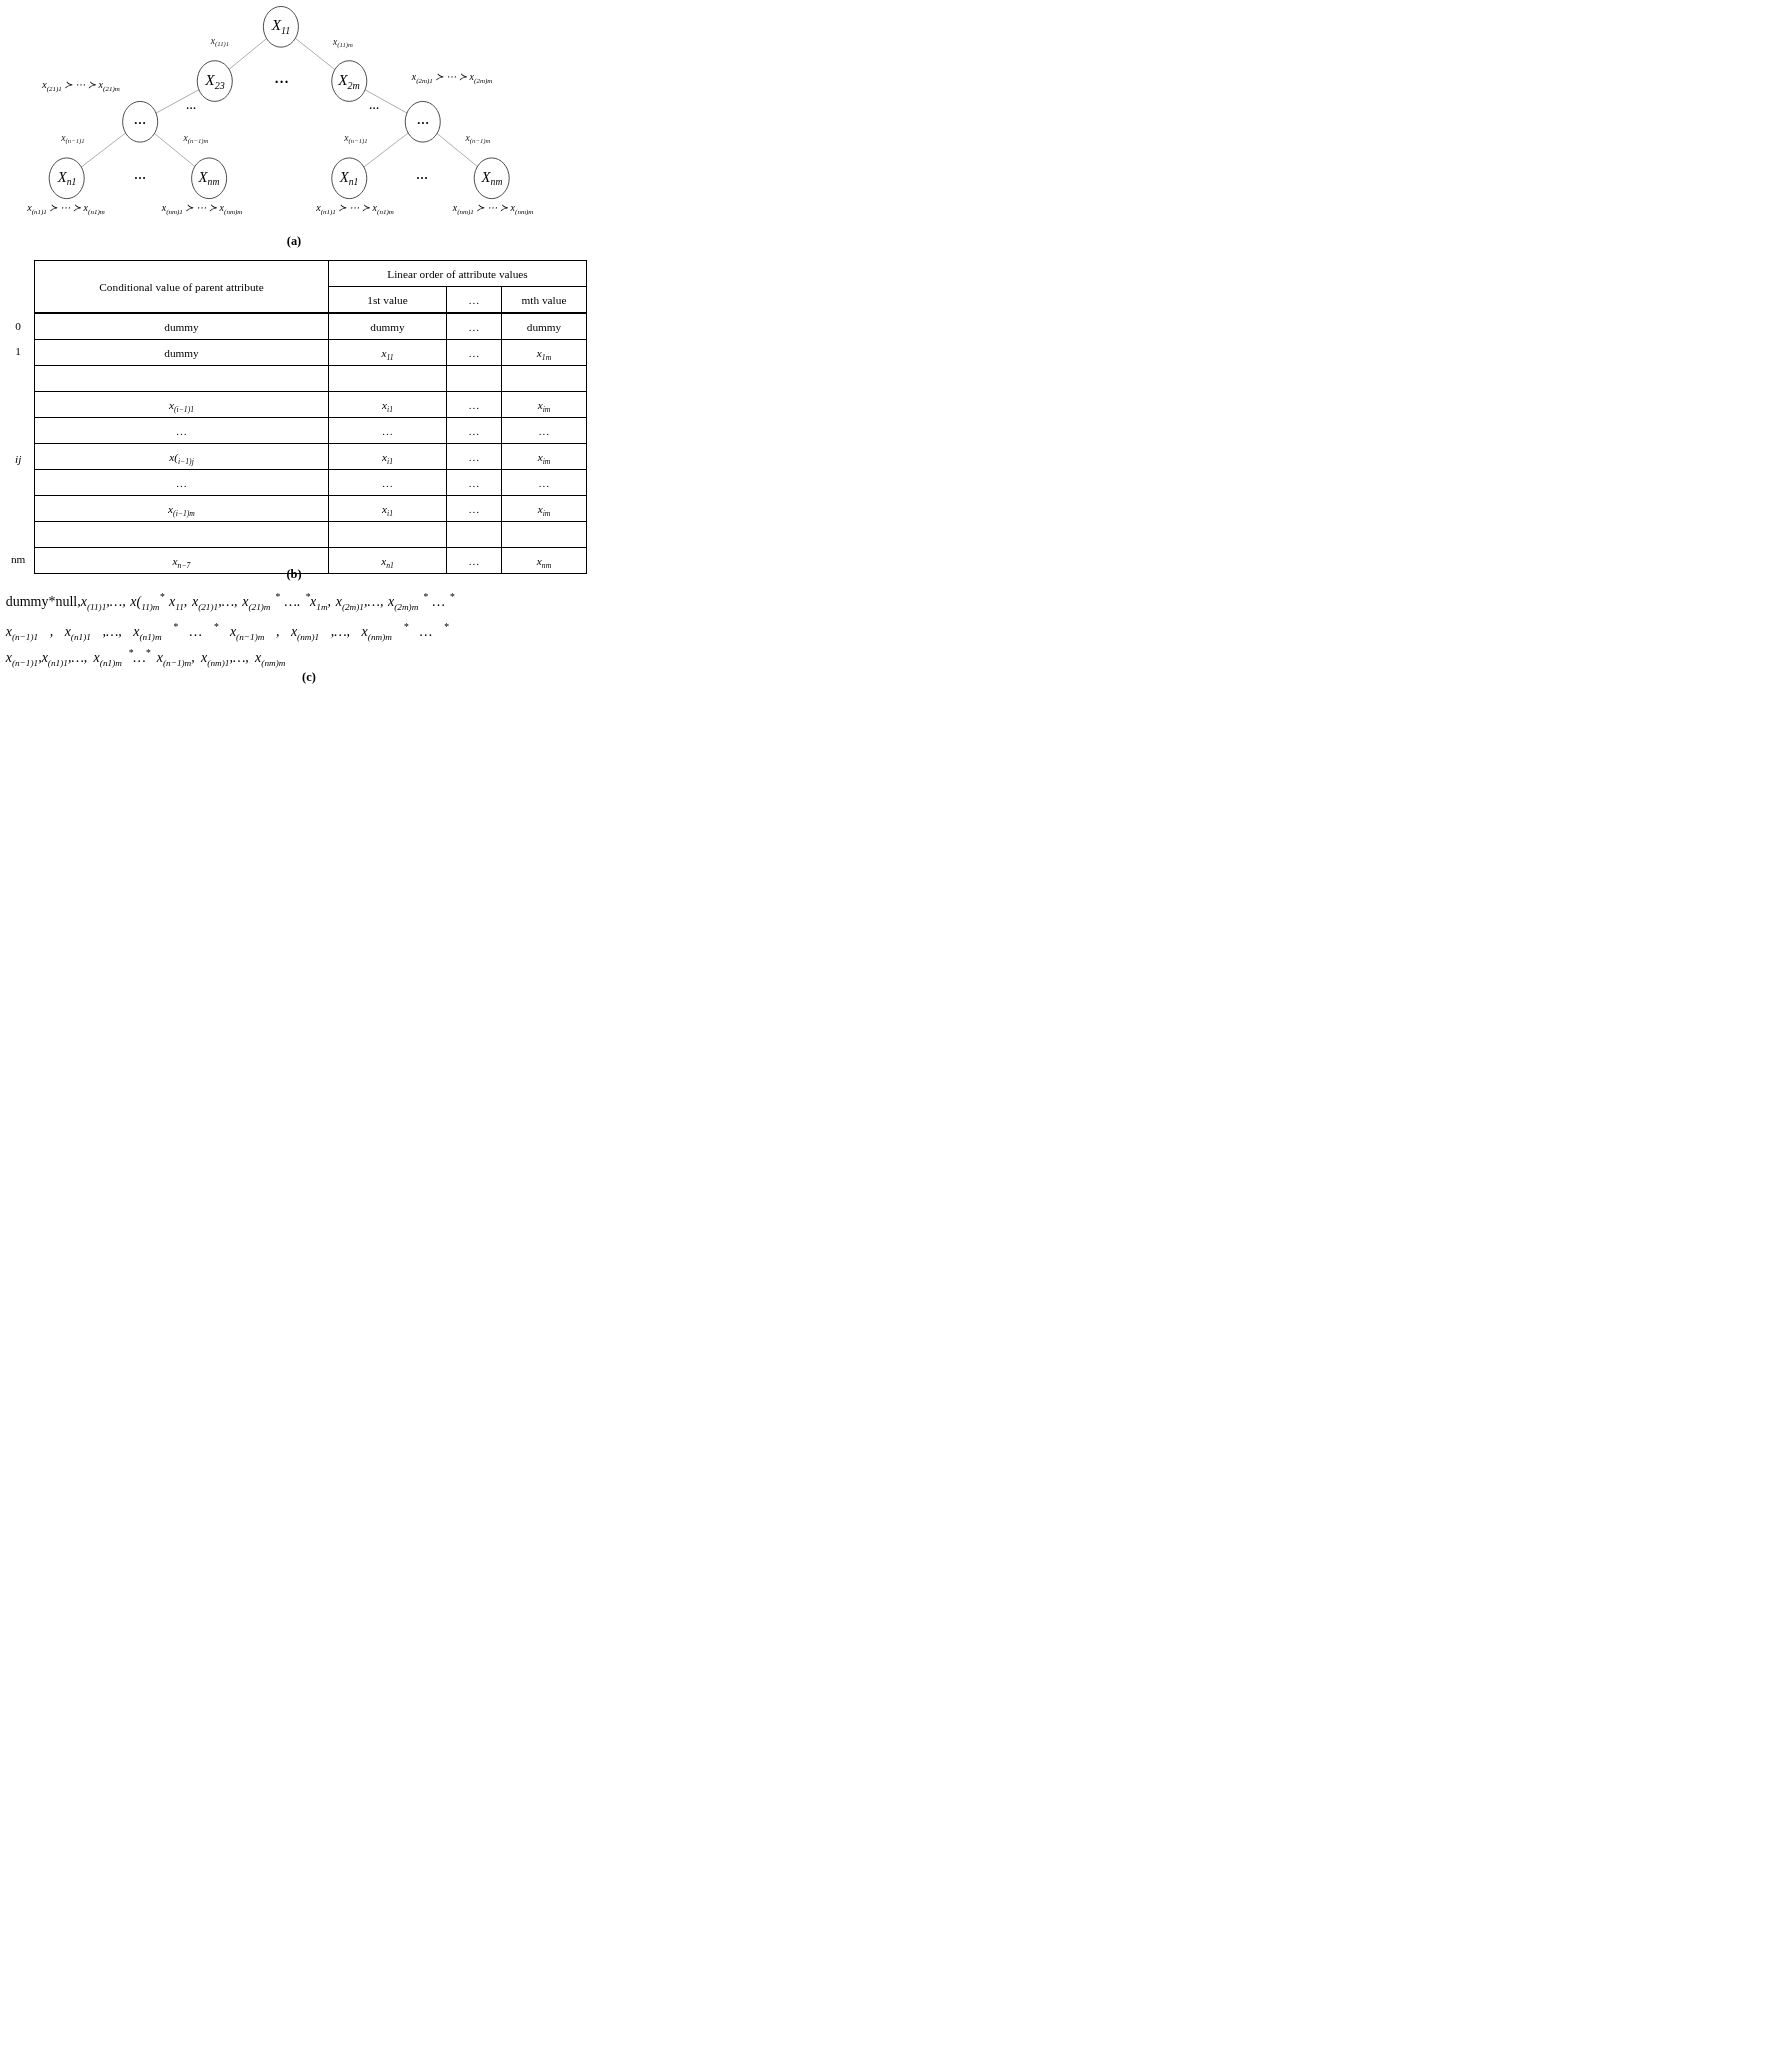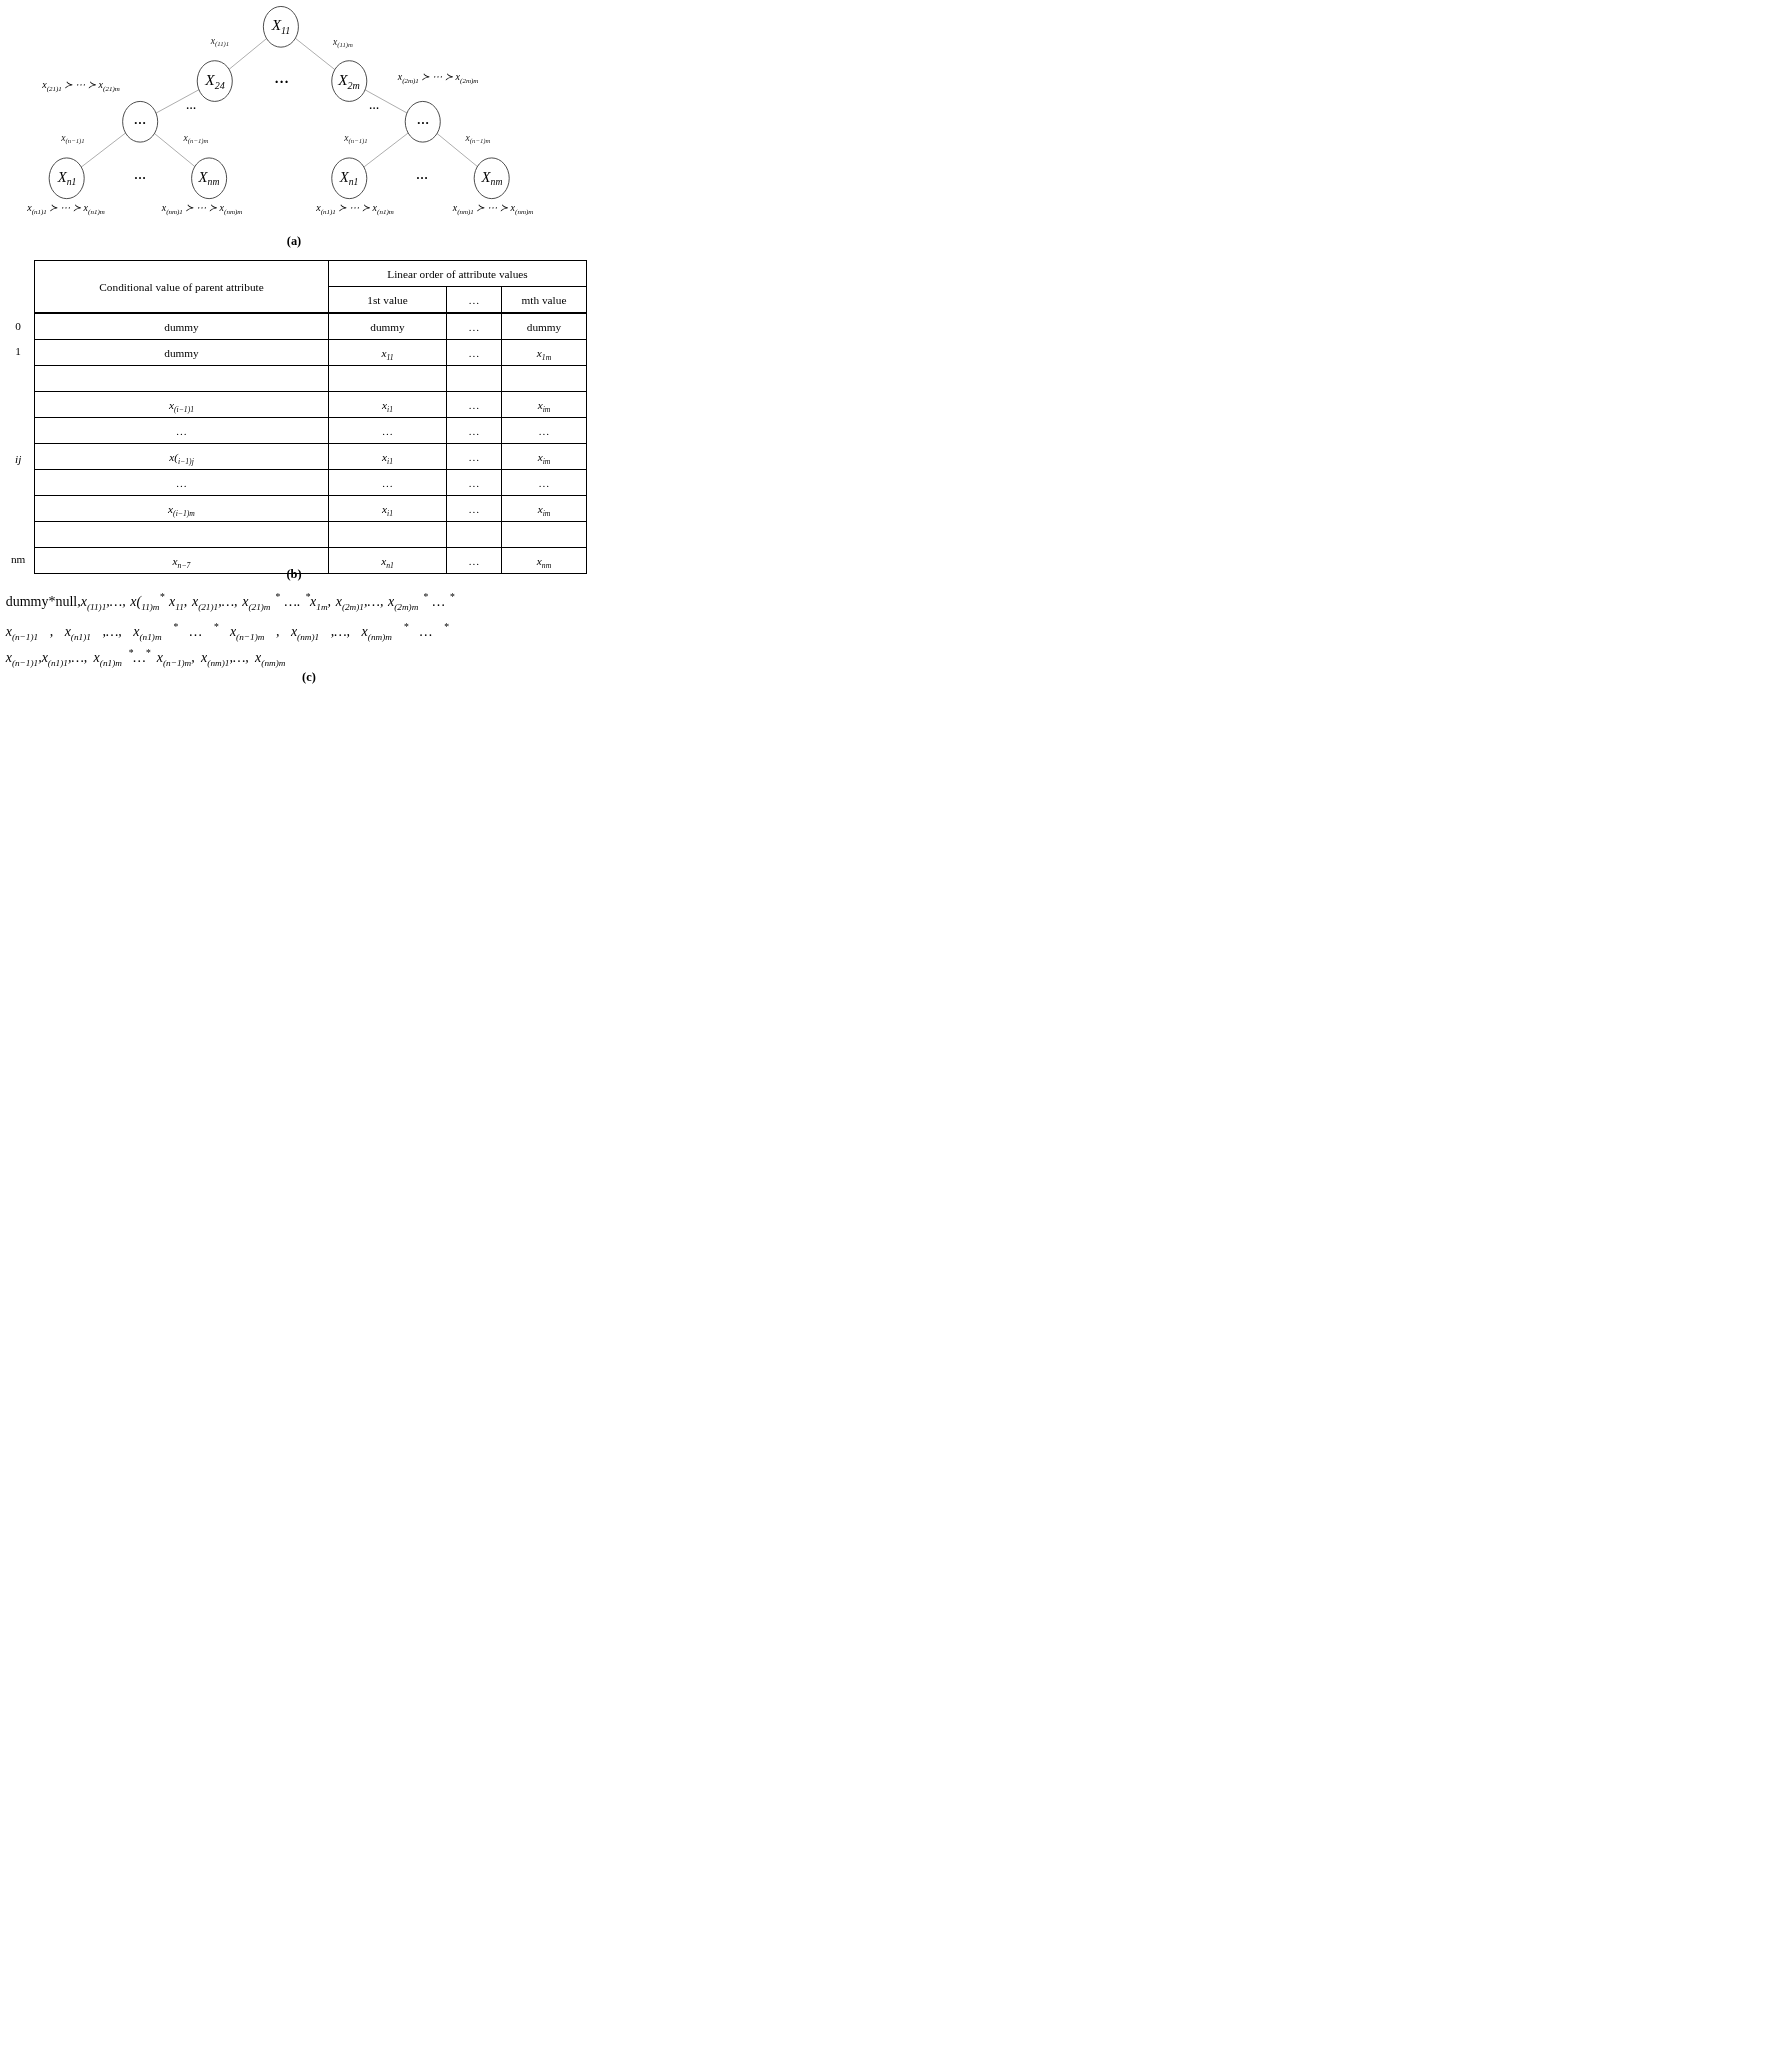--- a/index.html
+++ b/index.html
@@ -70,29 +70,29 @@
         <ellipse cx="248" cy="215" rx="31" ry="36"></ellipse>
         <ellipse cx="748" cy="215" rx="31" ry="36"></ellipse>
         <ellipse cx="118" cy="315" rx="31" ry="36"></ellipse>
         <ellipse cx="370" cy="315" rx="31" ry="36"></ellipse>
         <ellipse cx="618" cy="315" rx="31" ry="36"></ellipse>
         <ellipse cx="870" cy="315" rx="31" ry="36"></ellipse>
       </g>
     </svg>
 
     <div class="tlabel nlabel" style="left:281px;top:25.4px">X<sub>11</sub></div>
-    <div class="tlabel nlabel" style="left:215px;top:80px">X<sub>24</sub></div>
+    <div class="tlabel nlabel" style="left:215px;top:80px">X<sub>23</sub></div>
     <div class="tlabel nlabel" style="left:349px;top:80px">X<sub>2m</sub></div>
     <div class="tlabel bigdots" style="left:282px;top:78px">…</div>
 
     <div class="tlabel elabel" style="left:220px;top:40px">x<sub>(11)1</sub></div>
     <div class="tlabel elabel" style="left:343px;top:41px">x<sub>(11)m</sub></div>
 
     <div class="tlabel olabel" style="left:81px;top:84px">x<sub>(21)1</sub> ≻ ⋯ ≻ x<sub>(21)m</sub></div>
-    <div class="tlabel olabel" style="left:438px;top:76px">x<sub>(2m)1</sub> ≻ ⋯ ≻ x<sub>(2m)m</sub></div>
+    <div class="tlabel olabel" style="left:452px;top:76px">x<sub>(2m)1</sub> ≻ ⋯ ≻ x<sub>(2m)m</sub></div>
 
     <div class="tlabel ndots" style="left:140px;top:120px">…</div>
     <div class="tlabel ndots" style="left:423px;top:120px">…</div>
     <div class="tlabel sdots" style="left:191px;top:105px">…</div>
     <div class="tlabel sdots" style="left:374px;top:105px">…</div>
 
     <div class="tlabel elabel" style="left:73px;top:137px">x<sub>(n−1)1</sub></div>
     <div class="tlabel elabel" style="left:196px;top:137px">x<sub>(n−1)m</sub></div>
     <div class="tlabel elabel" style="left:356px;top:137px">x<sub>(n−1)1</sub></div>
     <div class="tlabel elabel" style="left:478px;top:137px">x<sub>(n−1)m</sub></div>

